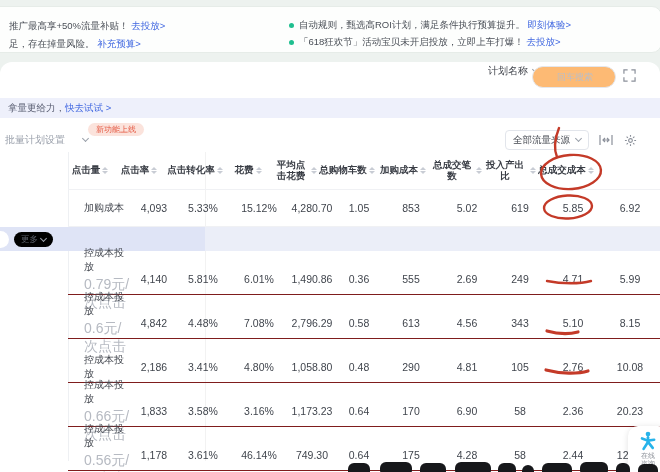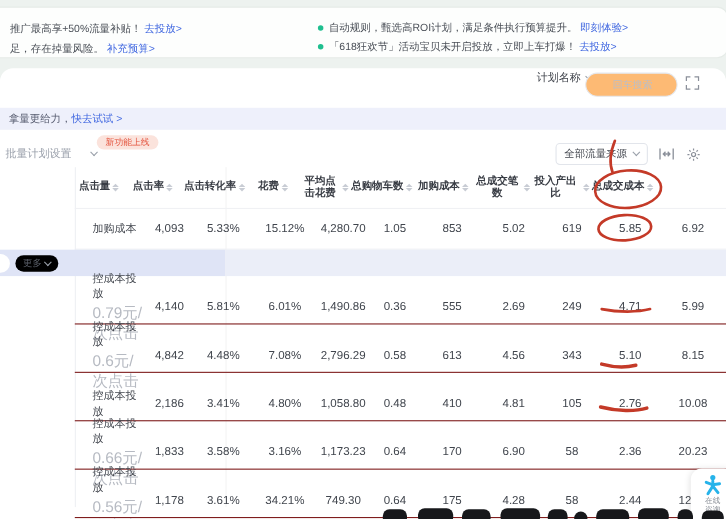--- a/index.html
+++ b/index.html
@@ -283,21 +283,21 @@
     </div>
     <div class="trow drow">
       <div class="c0 bidcell">
           <span class="bid-main">控成本投放</span>
         </div>
       <div class="vcell c1">2,186</div>
       <div class="vcell c2">3.41%</div>
       <div class="vcell c3">4.80%</div>
       <div class="vcell c4">1,058.80</div>
       <div class="vcell c5">0.48</div>
-      <div class="vcell c6">410</div>
+      <div class="vcell c6">290</div>
       <div class="vcell c7">4.81</div>
       <div class="vcell c8">105</div>
       <div class="vcell c9">2.76</div>
       <div class="vcell c10">10.08</div>
     </div>
     <div class="trow drow">
       <div class="c0 bidcell">
           <span class="bid-main">控成本投放</span>
           <span class="bid-sub">0.66元/次点击</span>
         </div>
@@ -312,21 +312,21 @@
       <div class="vcell c9">2.36</div>
       <div class="vcell c10">20.23</div>
     </div>
     <div class="trow drow">
       <div class="c0 bidcell">
           <span class="bid-main">控成本投放</span>
           <span class="bid-sub">0.56元/次点击</span>
         </div>
       <div class="vcell c1">1,178</div>
       <div class="vcell c2">3.61%</div>
-      <div class="vcell c3">34.21%</div>
+      <div class="vcell c3">46.14%</div>
       <div class="vcell c4">749.30</div>
       <div class="vcell c5">0.64</div>
       <div class="vcell c6">175</div>
       <div class="vcell c7">4.28</div>
       <div class="vcell c8">58</div>
       <div class="vcell c9">2.44</div>
       <div class="vcell c10">12.92</div>
     </div>
   </div>
 

